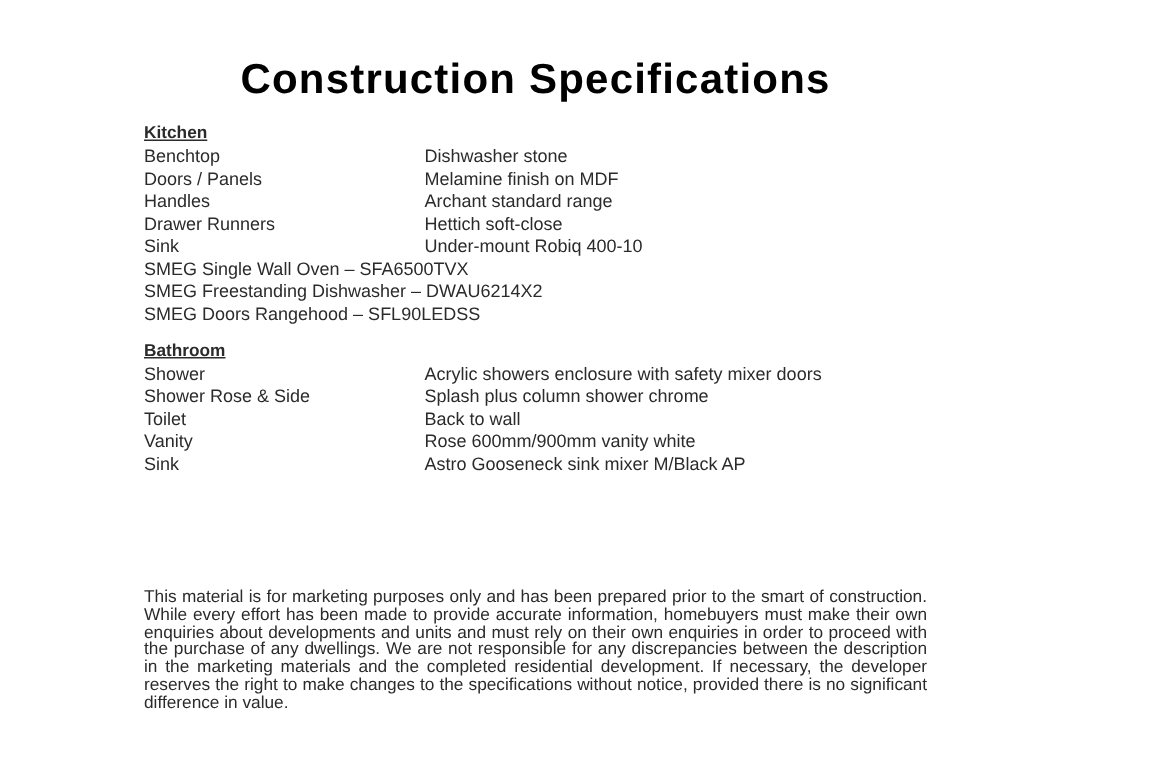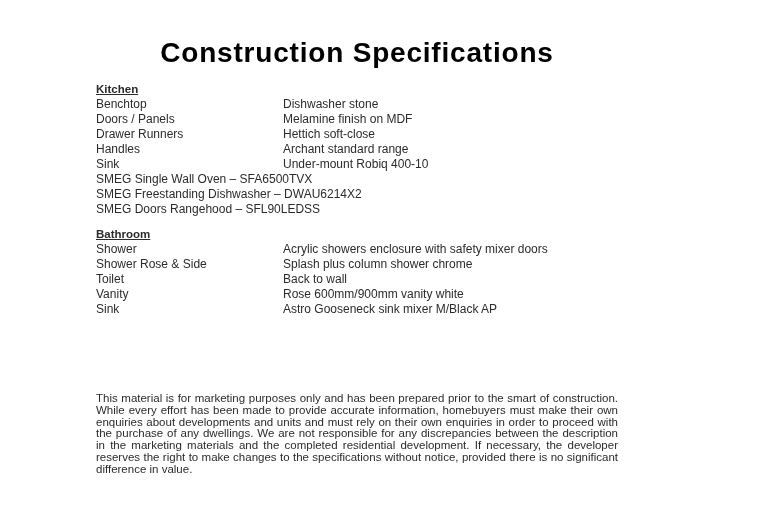--- a/index.html
+++ b/index.html
@@ -79,29 +79,29 @@
             <div class="value-line">Dishwasher stone</div>
           </div>
         </div>
         <div class="spec-row">
           <div class="spec-label">Doors / Panels</div>
           <div class="spec-values">
             <div class="value-line">Melamine finish on MDF</div>
           </div>
         </div>
         <div class="spec-row">
+          <div class="spec-label">Handles</div>
+          <div class="spec-values">
+            <div class="value-line">Archant standard range</div>
+          </div>
+        </div>
+        <div class="spec-row">
           <div class="spec-label">Drawer Runners</div>
           <div class="spec-values">
             <div class="value-line">Hettich soft-close</div>
-          </div>
-        </div>
-        <div class="spec-row">
-          <div class="spec-label">Handles</div>
-          <div class="spec-values">
-            <div class="value-line">Archant standard range</div>
           </div>
         </div>
         <div class="spec-row">
           <div class="spec-label">Sink</div>
           <div class="spec-values">
             <div class="value-line">Under-mount Robiq 400-10</div>
           </div>
         </div>
         <div class="spec-row">
           <div class="spec-values">

